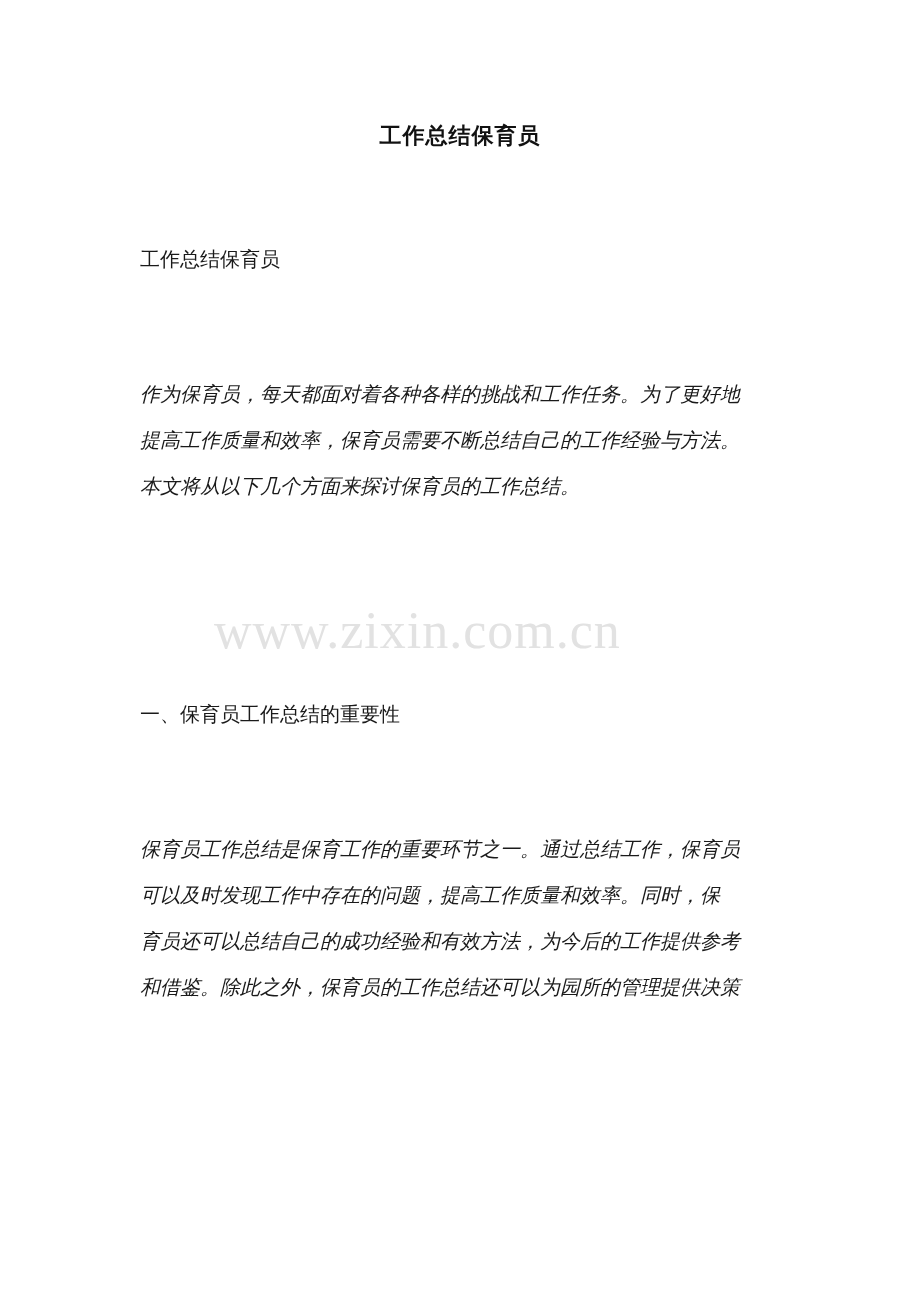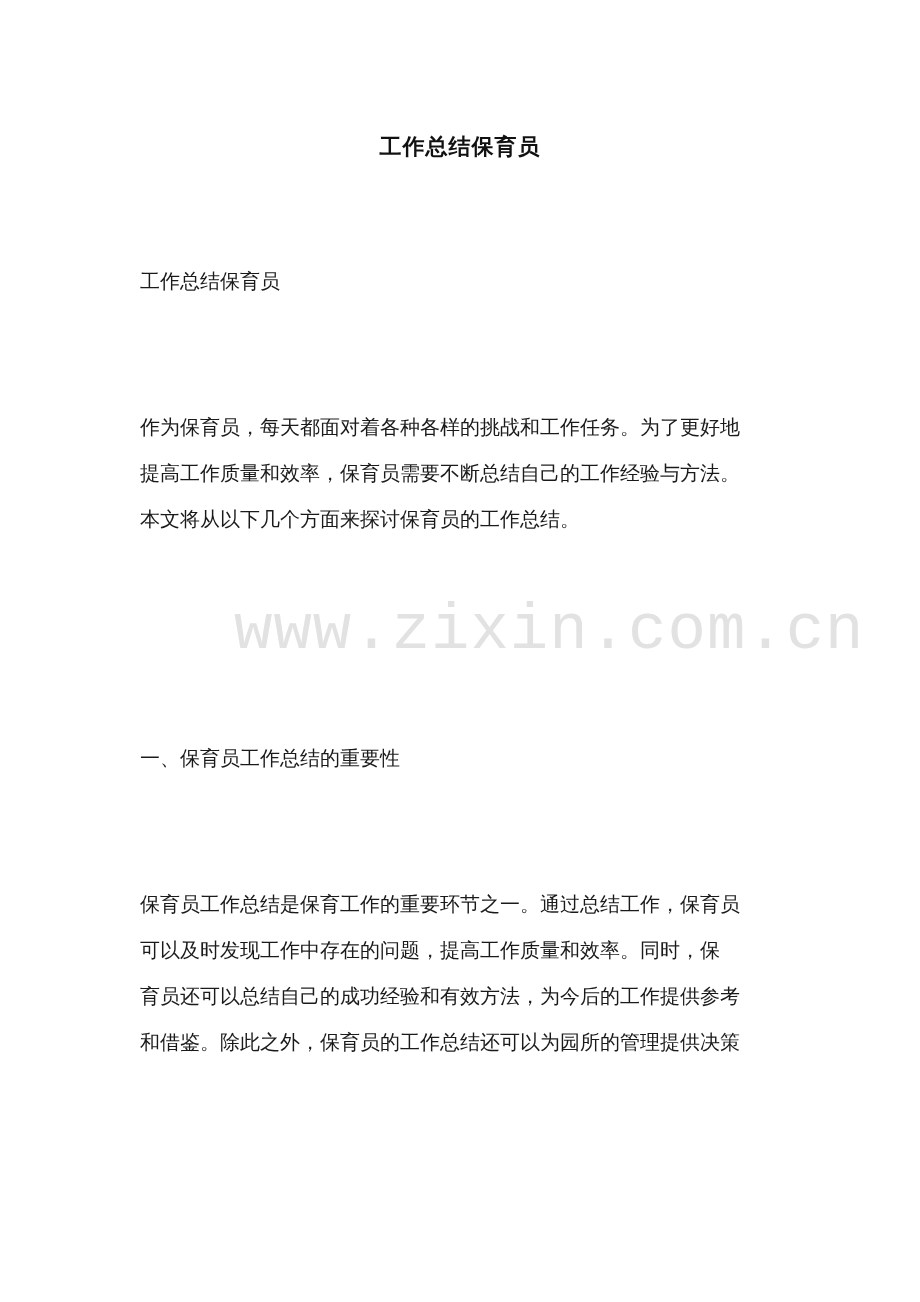--- a/index.html
+++ b/index.html
@@ -44,39 +44,40 @@
     .subtitle { top: 212px; }
     .intro { top: 309px; }
     .h1 { top: 499px; }
     .para1 { top: 596px; }
     .line {
       display: block;
       white-space: nowrap;
       line-height: 46px;
       height: 46px;
       overflow: visible;
+      font-style: italic;
     }
     .single {
       line-height: 30px;
       white-space: nowrap;
     }
     .watermark {
       position: absolute;
-      left: 234px;
+      left: 214px;
       top: 596px;
-      font-family: Liberation Mono, monospace;
-      font-size: 64px;
+      font-family: Liberation Serif, serif;
+      font-size: 52px;
       line-height: 70px;
       color: #e2e2e2;
       letter-spacing: 1px;
       white-space: nowrap;
       z-index: 0;
       pointer-events: none;
     }
-    .content { position: relative; z-index: 1; margin-top: 11px; }
+    .content { position: relative; z-index: 1; }
   </style>
 </head>
 <body>
 
 <div class="page">
 
   <div class="watermark">www.zixin.com.cn</div>
 
   <div class="title content">工作总结保育员</div>
 

